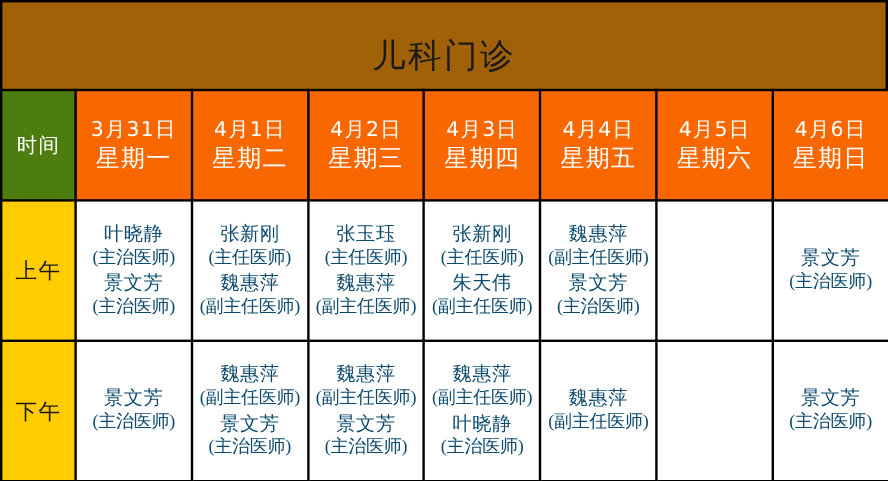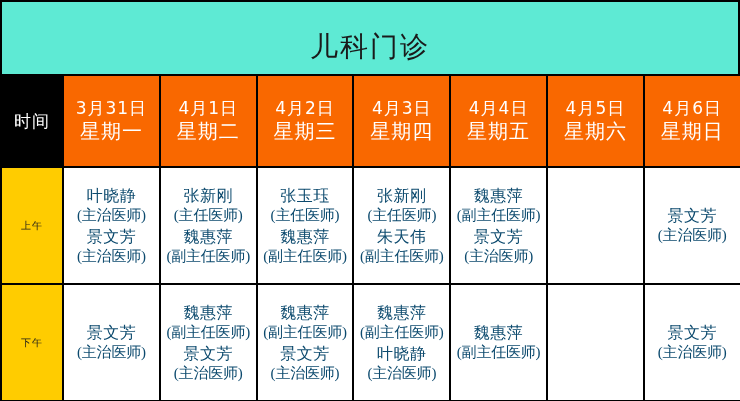--- a/index.html
+++ b/index.html
@@ -20,21 +20,21 @@
   }
 
   
   .title-band {
     position: absolute;
     left: 0;
     top: 0;
     width: 740px;
     height: 93px;
     box-sizing: border-box;
-    background: #5eead4;
+    background: #a16207;
     border: 2px solid #000000;
     border-bottom: 2px solid #000000;
     display: flex;
     align-items: center;
     justify-content: center;
     white-space: nowrap;
   }
   .title-main {
     font-size: 28px;
     color: #1a1a1a;
@@ -65,21 +65,21 @@
     margin: 0;
     text-align: center;
     vertical-align: middle;
     box-sizing: border-box;
   }
 
   
   tr.head-row { height: 92px; }
   th.time-head {
     width: 62px;
-    background: #000000;
+    background: #4d7c0f;
     color: #ffffff;
     font-size: 17px;
     font-weight: 400;
     letter-spacing: 1px;
   }
   th.day-head {
     width: 96.8px;
     background: #f96800;
     color: #ffffff;
     font-weight: 400;
@@ -96,21 +96,21 @@
     display: block;
     font-size: 20px;
     letter-spacing: 1px;
   }
 
   
   tr.body-row { height: 117px; }
   td.period-head {
     background: #ffcc00;
     color: #1a1a1a;
-    font-size: 10px;
+    font-size: 18px;
     letter-spacing: 1px;
   }
   td.slot {
     background: #ffffff;
     color: #0c4a6e;
     padding: 3px 1px;
     font-family: Liberation Serif, serif;
   }
   td.slot .doc {
     display: block;

